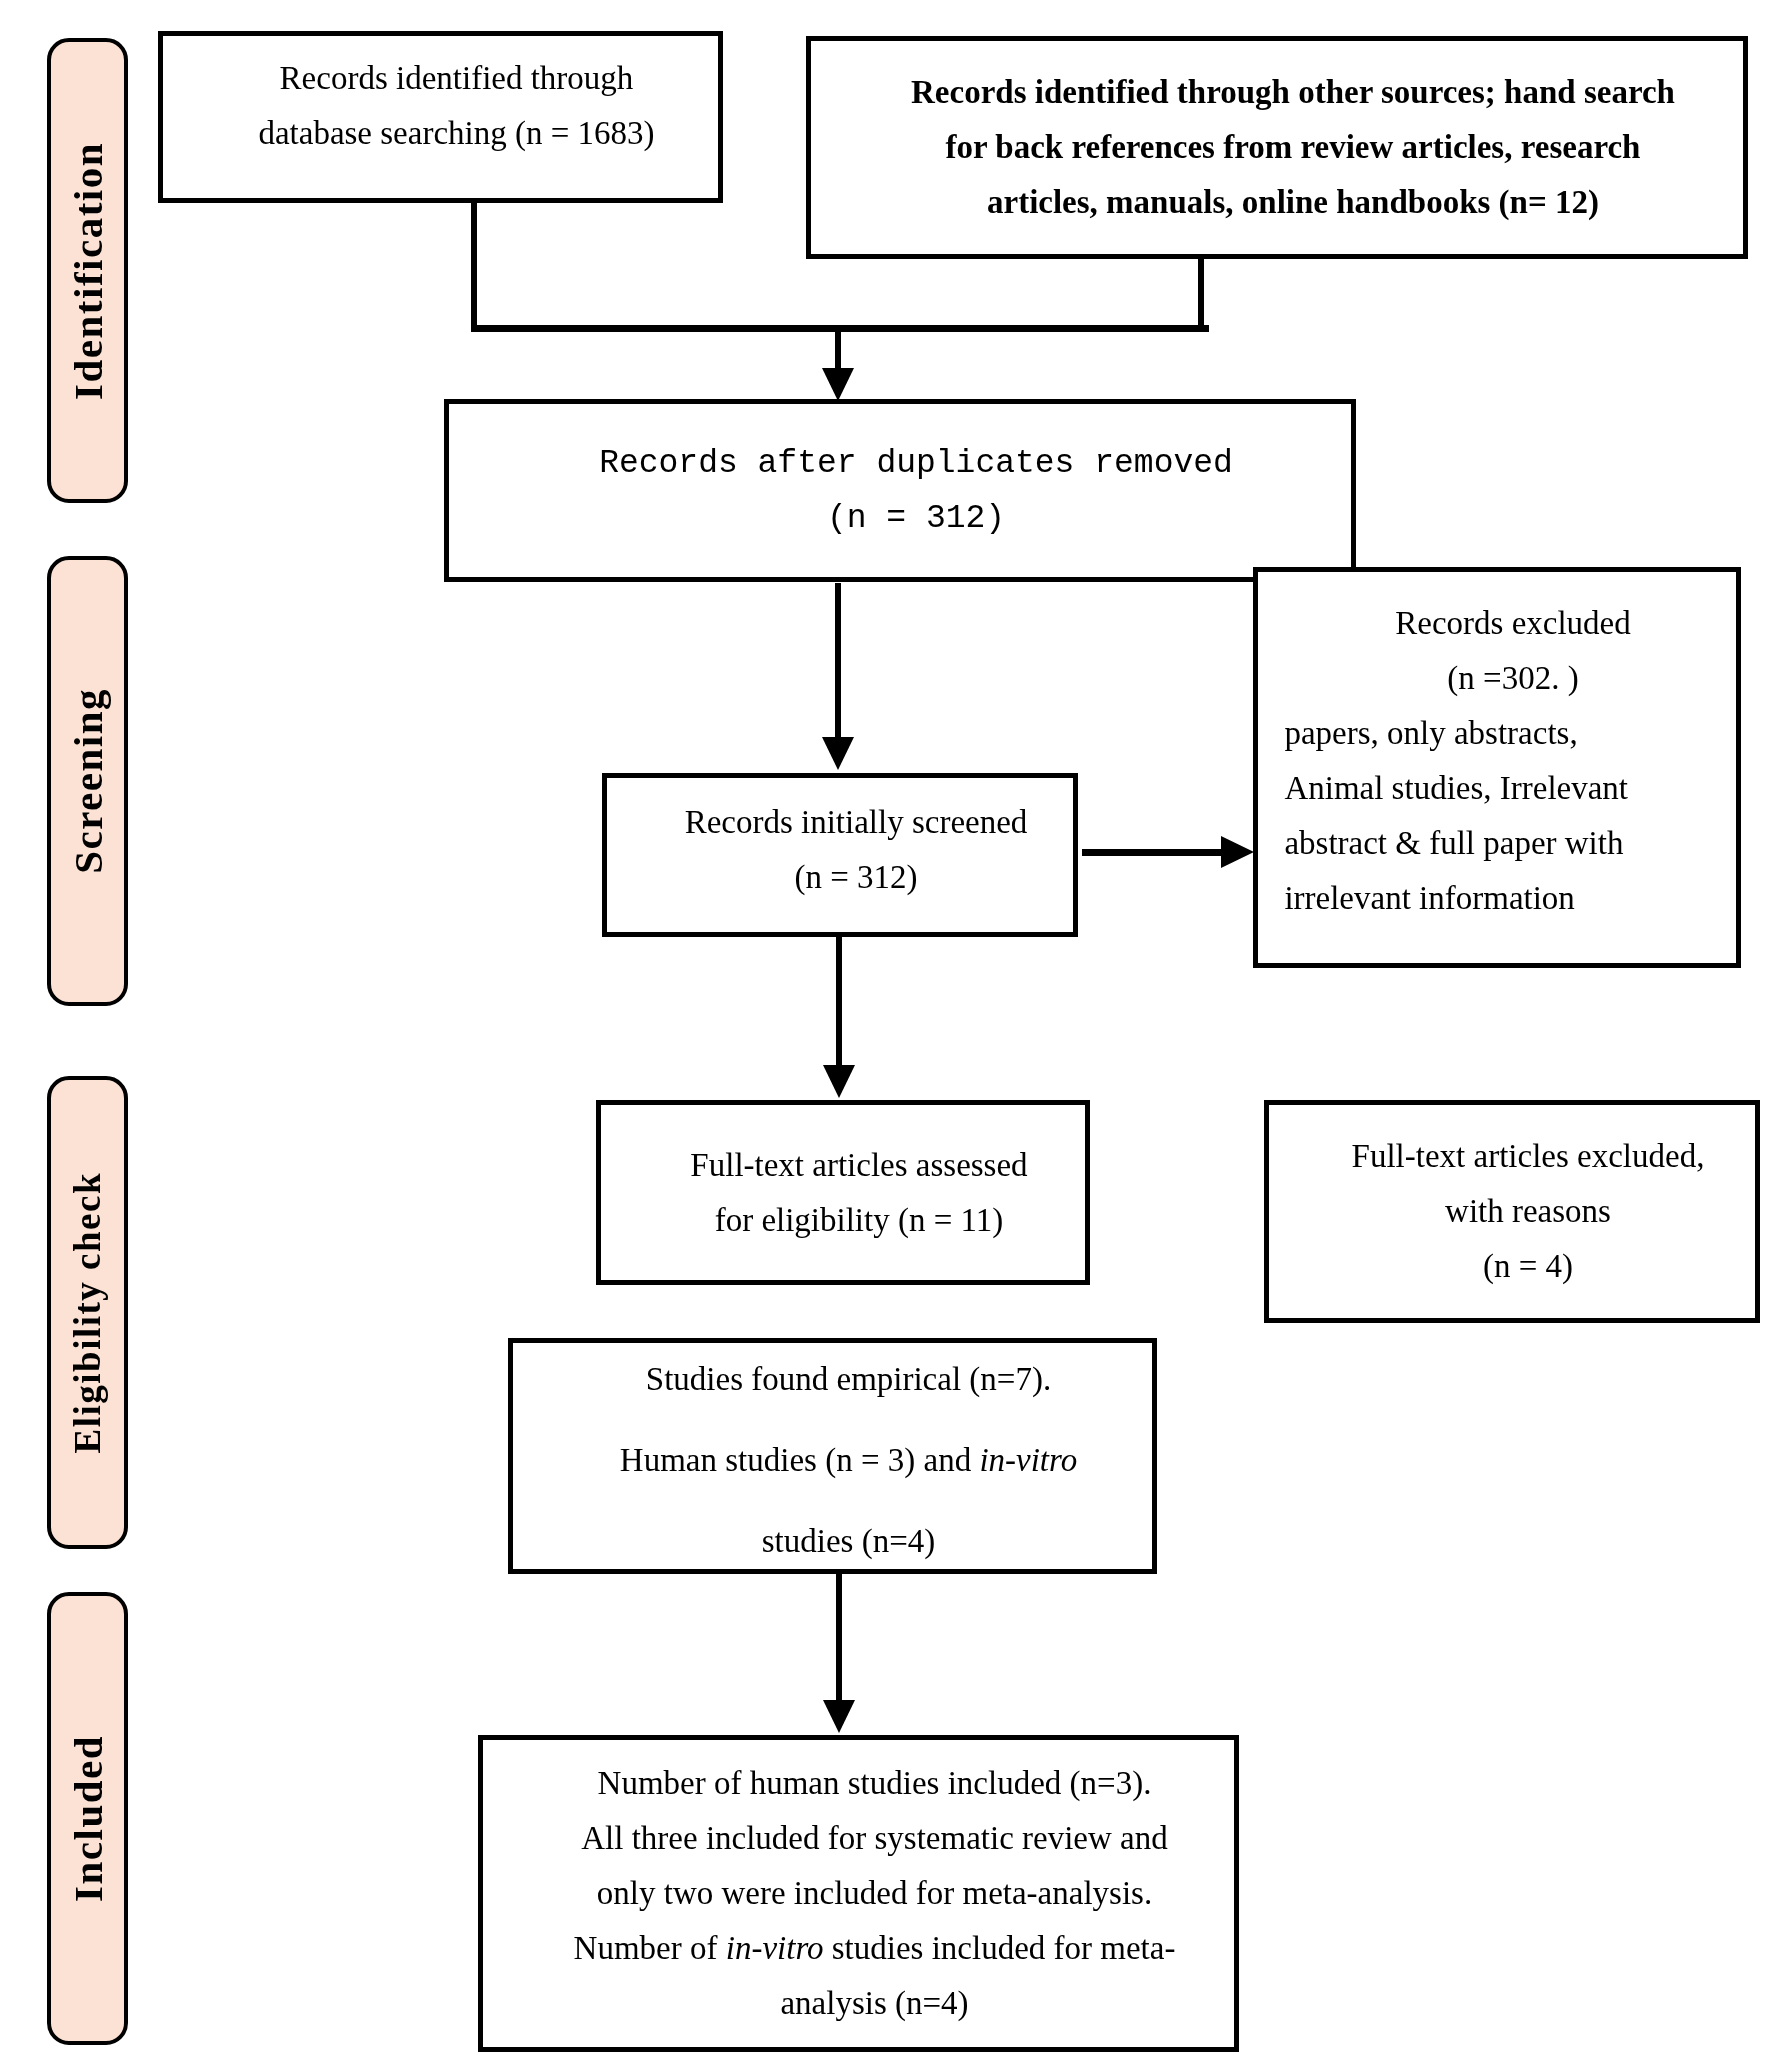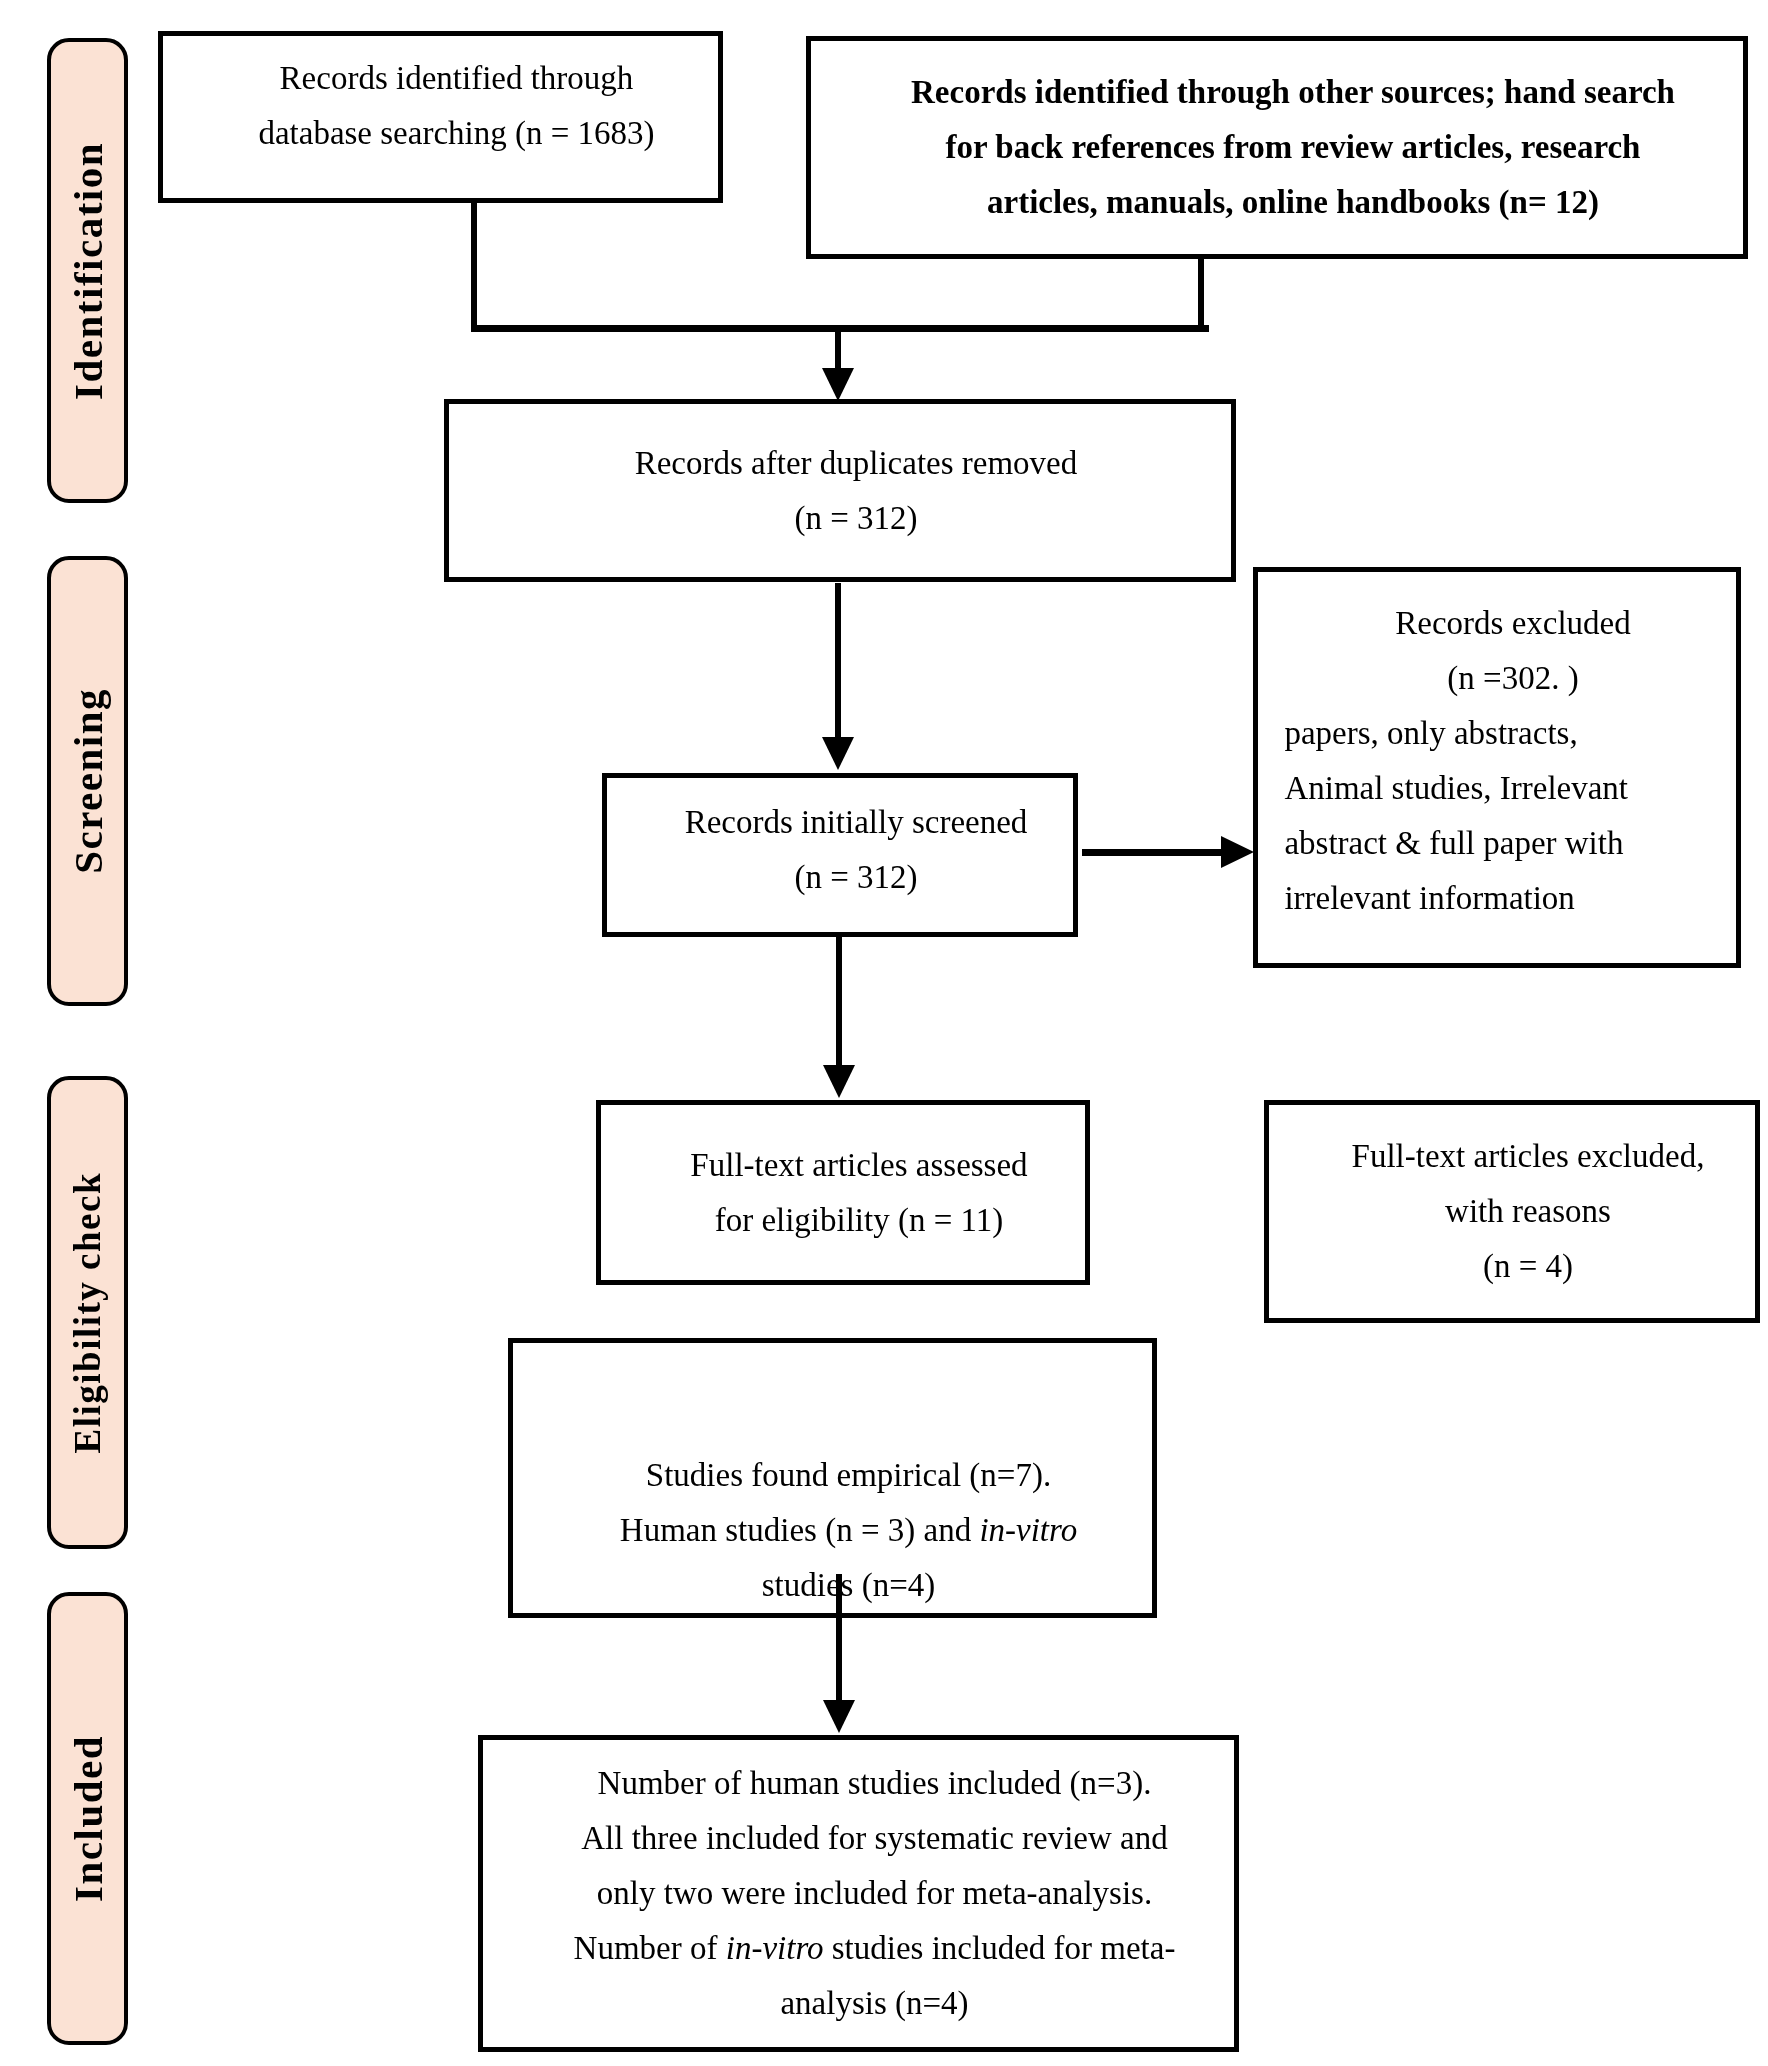--- a/index.html
+++ b/index.html
@@ -94,21 +94,21 @@
     <div class="ln">for back references from review articles, research</div>
     <div class="ln">articles, manuals, online handbooks (n= 12)</div>
   </div>
 
   <div class="vline" style="left:471px;top:201px;height:127px;"></div>
   <div class="vline" style="left:1198px;top:257px;height:71px;"></div>
   <div class="hline" style="left:471px;top:325px;width:738px;"></div>
   <div class="vline" style="left:835px;top:332px;height:39px;"></div>
   <div class="arrow-down" style="left:822px;top:368px;"></div>
 
-  <div class="fbox" style="left:444px;top:399px;width:792px;height:183px;">
+  <div class="fbox" style="left:444px;top:399px;width:912px;height:183px;font-family:Liberation Mono, monospace;">
     <div class="ln">Records after duplicates removed</div>
     <div class="ln">(n = 312)</div>
   </div>
 
   <div class="vline" style="left:835px;top:583px;height:157px;"></div>
   <div class="arrow-down" style="left:822px;top:737px;"></div>
 
   <div class="fbox" style="left:602px;top:773px;width:476px;height:164px;padding-bottom:11px;">
     <div class="ln">Records initially screened</div>
     <div class="ln">(n = 312)</div>
@@ -133,21 +133,21 @@
     <div class="ln">Full-text articles assessed</div>
     <div class="ln">for eligibility (n = 11)</div>
   </div>
 
   <div class="fbox" style="left:1264px;top:1100px;width:496px;height:223px;">
     <div class="ln">Full-text articles excluded,</div>
     <div class="ln">with reasons</div>
     <div class="ln">(n = 4)</div>
   </div>
 
-  <div class="fbox" style="left:508px;top:1338px;width:649px;height:280px;justify-content:flex-end;padding-top:9px;">
+  <div class="fbox" style="left:508px;top:1338px;width:649px;height:236px;justify-content:space-between;padding-top:9px;">
     <div class="ln">Studies found empirical (n=7).</div>
     <div class="ln"><span>Human studies (n = 3) and </span><i>in-vitro</i></div>
     <div class="ln">studies (n=4)</div>
   </div>
 
   <div class="vline" style="left:836px;top:1574px;height:129px;"></div>
   <div class="arrow-down" style="left:823px;top:1700px;"></div>
 
   <div class="fbox" style="left:478px;top:1735px;width:761px;height:317px;">
     <div class="ln">Number of human studies included (n=3).</div>

